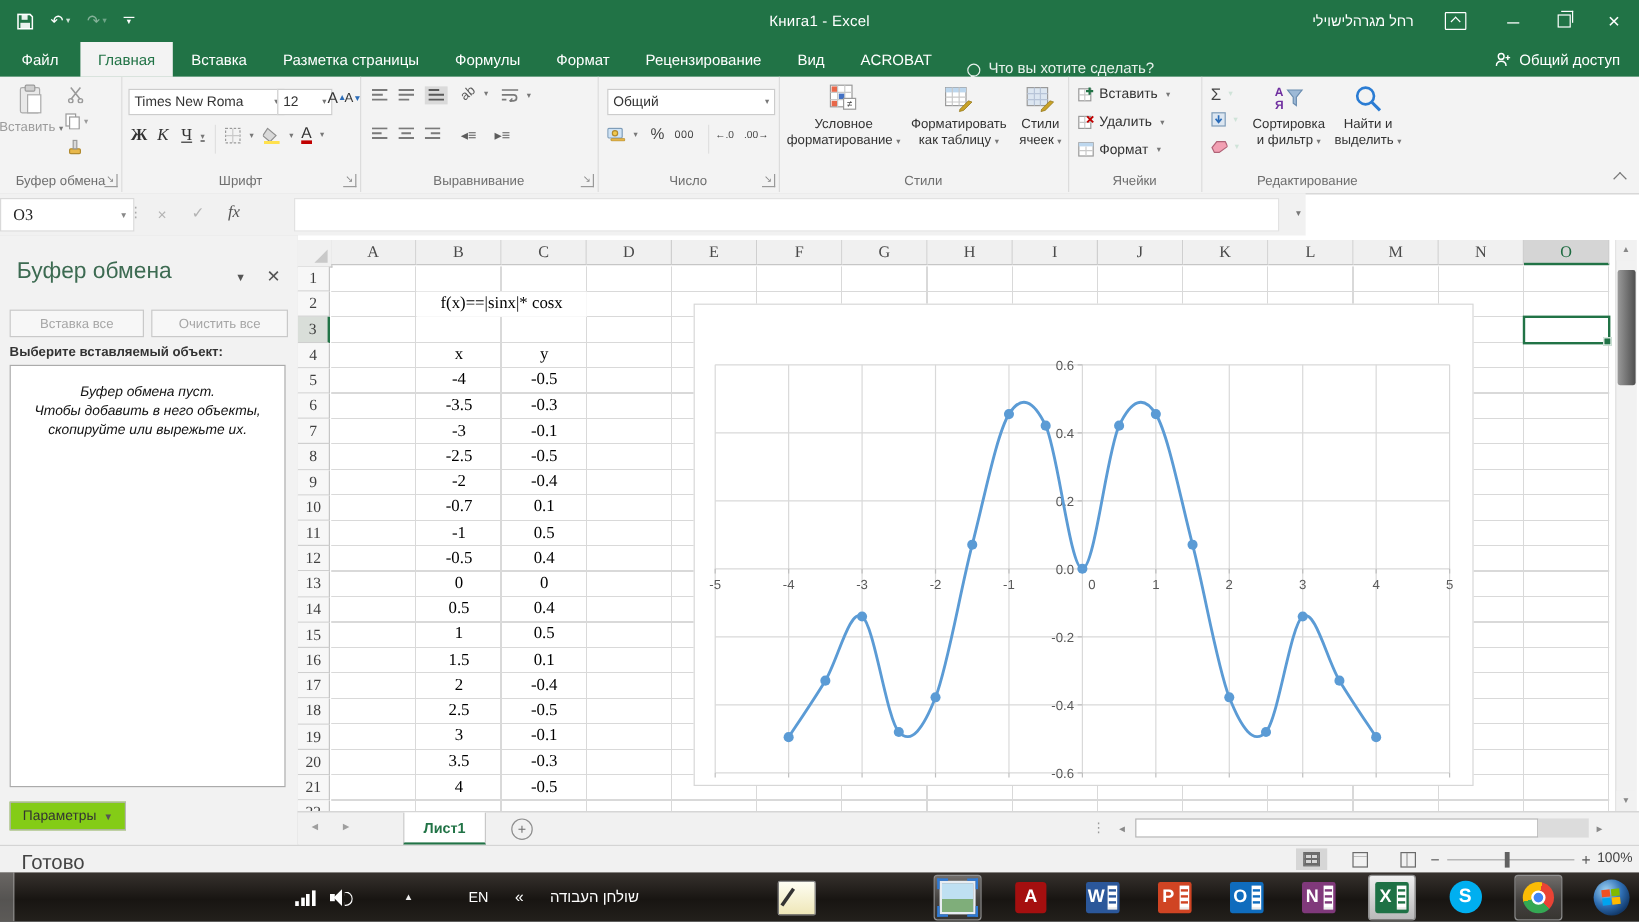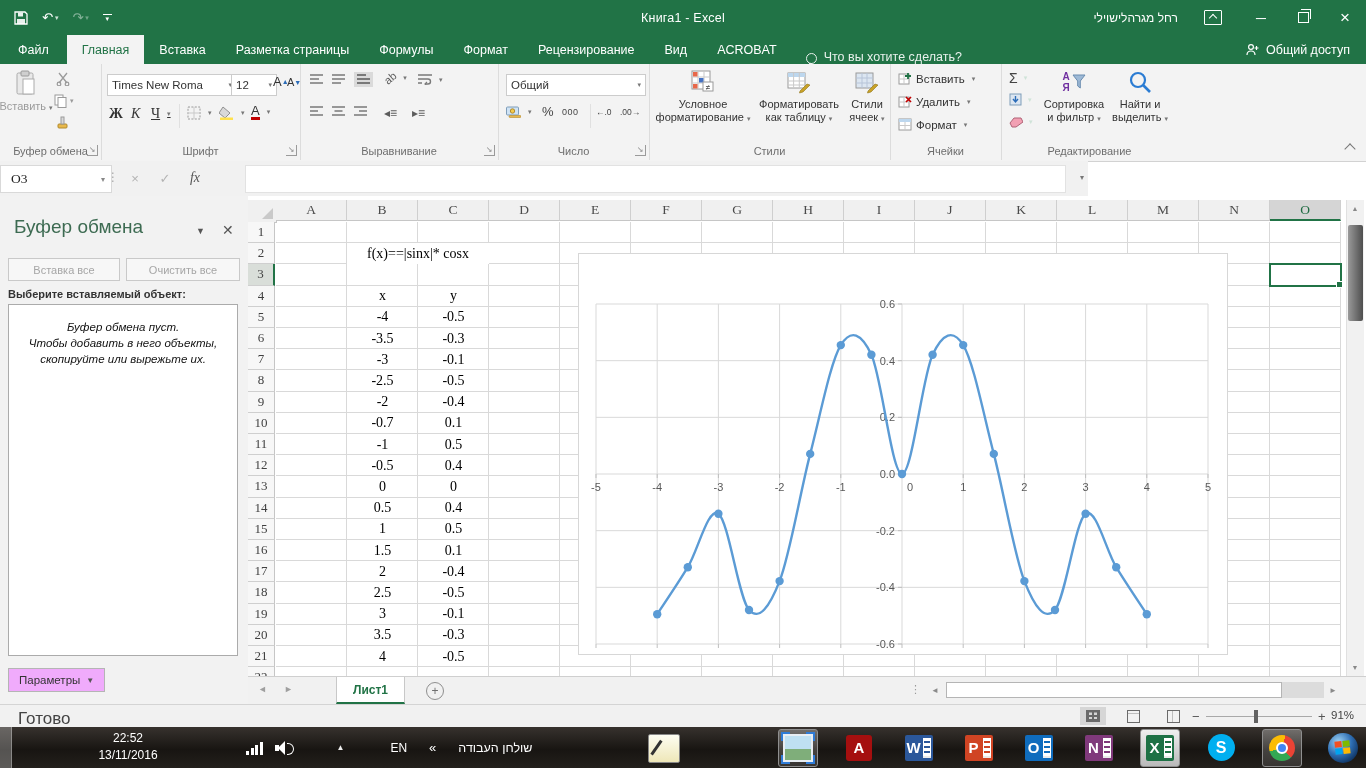--- a/index.html
+++ b/index.html
@@ -66,21 +66,21 @@
   .cbpane{position:absolute;left:0;top:196px;width:248px;height:508px;background:#f2f2f2;border-right:1px solid #cfcfcf;}
   .cb-title{position:absolute;left:14px;top:20px;font-size:19px;color:#3d6b52;}
   .cb-title-caret{position:absolute;left:196px;top:30px;font-size:9px;color:#555;}
   .cb-close{position:absolute;left:222px;top:26px;font-size:14px;color:#555;}
   .cb-btn{position:absolute;top:62px;height:21px;width:110px;background:#f7f7f7;border:1px solid #c9c9c9;
           display:flex;align-items:center;justify-content:center;font-size:11px;color:#a6a6a6;}
   .cb-prompt{position:absolute;left:8px;top:92px;font-size:11px;font-weight:bold;color:#333;}
   .cb-list{position:absolute;left:8px;top:108px;width:230px;height:352px;background:#fff;border:1px solid #ababab;
            text-align:center;padding-top:14px;box-sizing:border-box;}
   .cb-empty{font-size:11.5px;font-style:italic;color:#111;line-height:16px;}
-  .cb-options{position:absolute;left:8px;top:472px;height:22px;padding:0 10px;background:#f0abfc;border:1px solid #b5b5b5;
+  .cb-options{position:absolute;left:8px;top:472px;height:22px;padding:0 10px;background:#84cc16;border:1px solid #b5b5b5;
               display:flex;align-items:center;gap:6px;font-size:11.5px;color:#333;}
 
   
   .gridwrap{position:absolute;left:248px;top:196px;width:1118px;height:480px;background:#fff;overflow:hidden;}
   .corner{position:absolute;left:0;top:4px;width:28px;height:22px;background:#f0f0f0;border-right:1px solid #c6c6c6;border-bottom:1px solid #c6c6c6;}
   .corner::after{content:"";position:absolute;right:3px;bottom:3px;border-left:11px solid transparent;border-bottom:11px solid #c9c9c9;}
   .colheads{position:absolute;left:28px;top:4px;height:22px;}
   .colhead{position:absolute;top:0;height:21px;border-right:1px solid #cfcfcf;border-bottom:1px solid #c6c6c6;background:#f0f0f0;
            display:flex;align-items:center;justify-content:center;
            font-family:"Liberation Serif","DejaVu Serif",serif;font-size:13.5px;color:#4a4a4a;box-sizing:border-box;}
@@ -714,29 +714,25 @@
     <div class="viewbtn" style="left:1120px;">
         <span class="vb-page"></span>
       </div>
     <div class="viewbtn" style="left:1160px;">
         <span class="vb-page" style="background:linear-gradient(90deg,transparent 0 4px,#bdbdbd 4px 5.5px,transparent 5.5px);"></span>
       </div>
     <div class="zoom-minus">−</div>
     <div class="zoom-track ni"></div>
     <div class="zoom-thumb"></div>
     <div class="zoom-plus">+</div>
-    <div class="zoom-pct">91%</div>
+    <div class="zoom-pct">100%</div>
   </div>
 
   <div class="taskbar">
     <div class="showdesk"></div>
-    <div class="clock">
-      <div>22:52</div>
-      <div>13/11/2016</div>
-    </div>
     <div class="tray">
       <span class="sig">
           <i style="height:4px;"></i>
           <i style="height:7px;"></i>
           <i style="height:10px;"></i>
           <i style="height:13px;"></i>
         </span>
       <span class="spk">
           <span class="box"></span>
           <span class="cone"></span>

